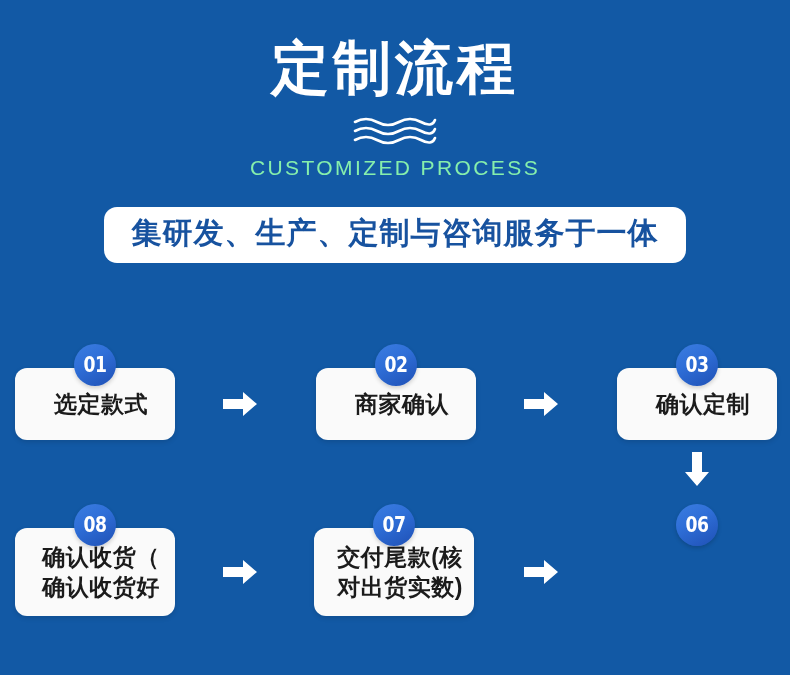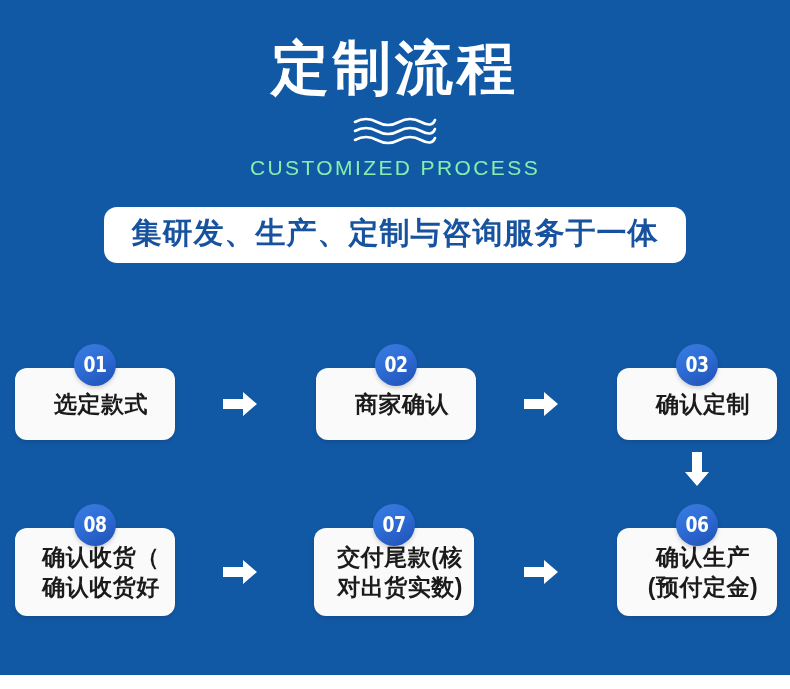--- a/index.html
+++ b/index.html
@@ -234,23 +234,19 @@
   <div class="badge" style="left:373px; top:504px;">
     <span class="badge-num">07</span>
   </div>
 
   <div class="arrow-right" style="left:524px; top:559px;">
     <svg width="34" height="26" viewBox="0 0 34 26" xmlns="http://www.w3.org/2000/svg">
       <path d="M0,8 L20,8 L20,1 L34,13 L20,25 L20,18 L0,18 Z" fill="#ffffff"></path>
     </svg>
   </div>
 
-  <div class="step" style="left:617px; top:528px; width:160px; height:88px;">
-    <span class="step-label">确认生产
-(预付定金)</span>
-  </div>
   <div class="badge" style="left:676px; top:504px;">
     <span class="badge-num">06</span>
   </div>
 
 </div>
 
 <div class="bottom-strip"></div>
 
 </body></html>

